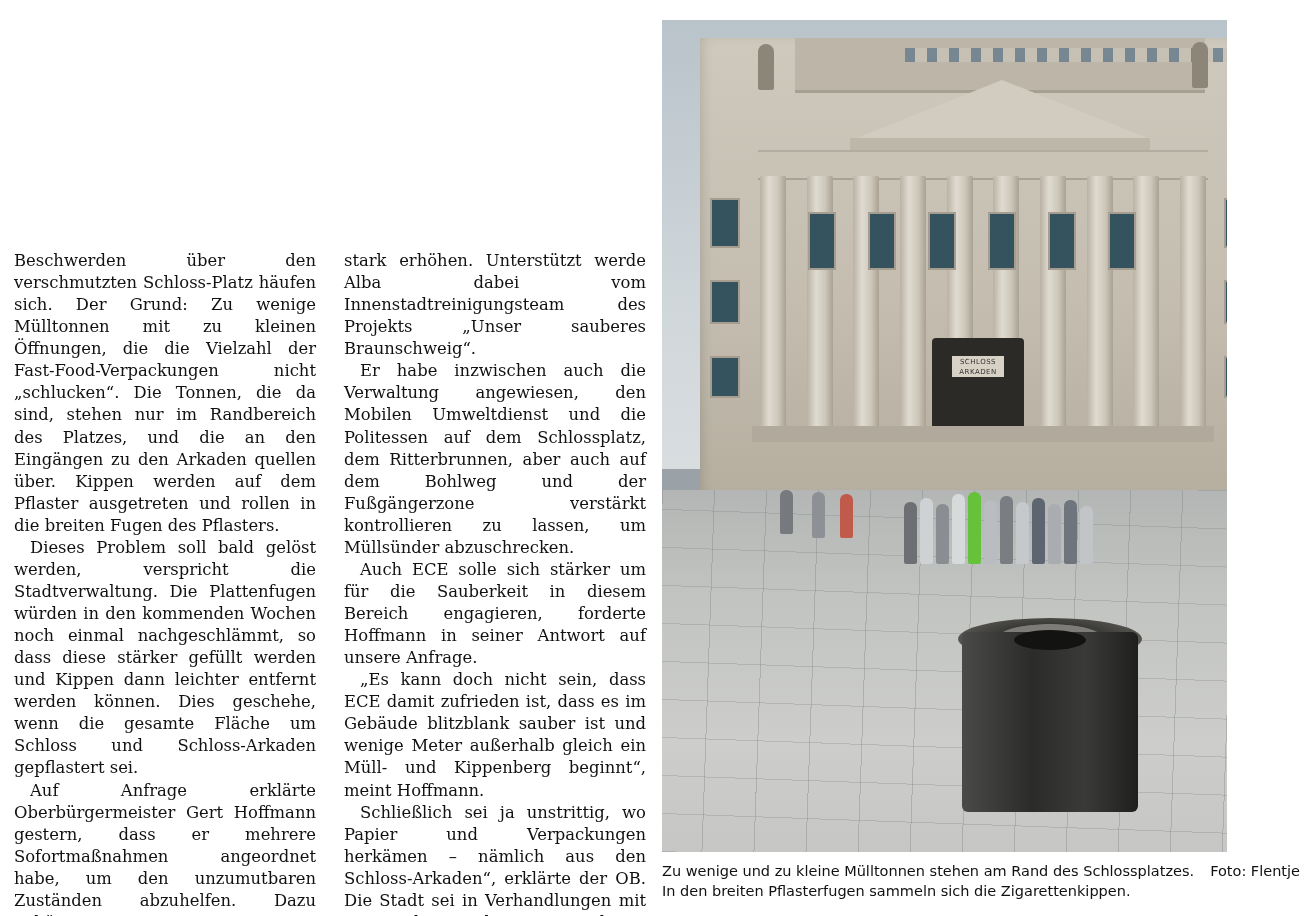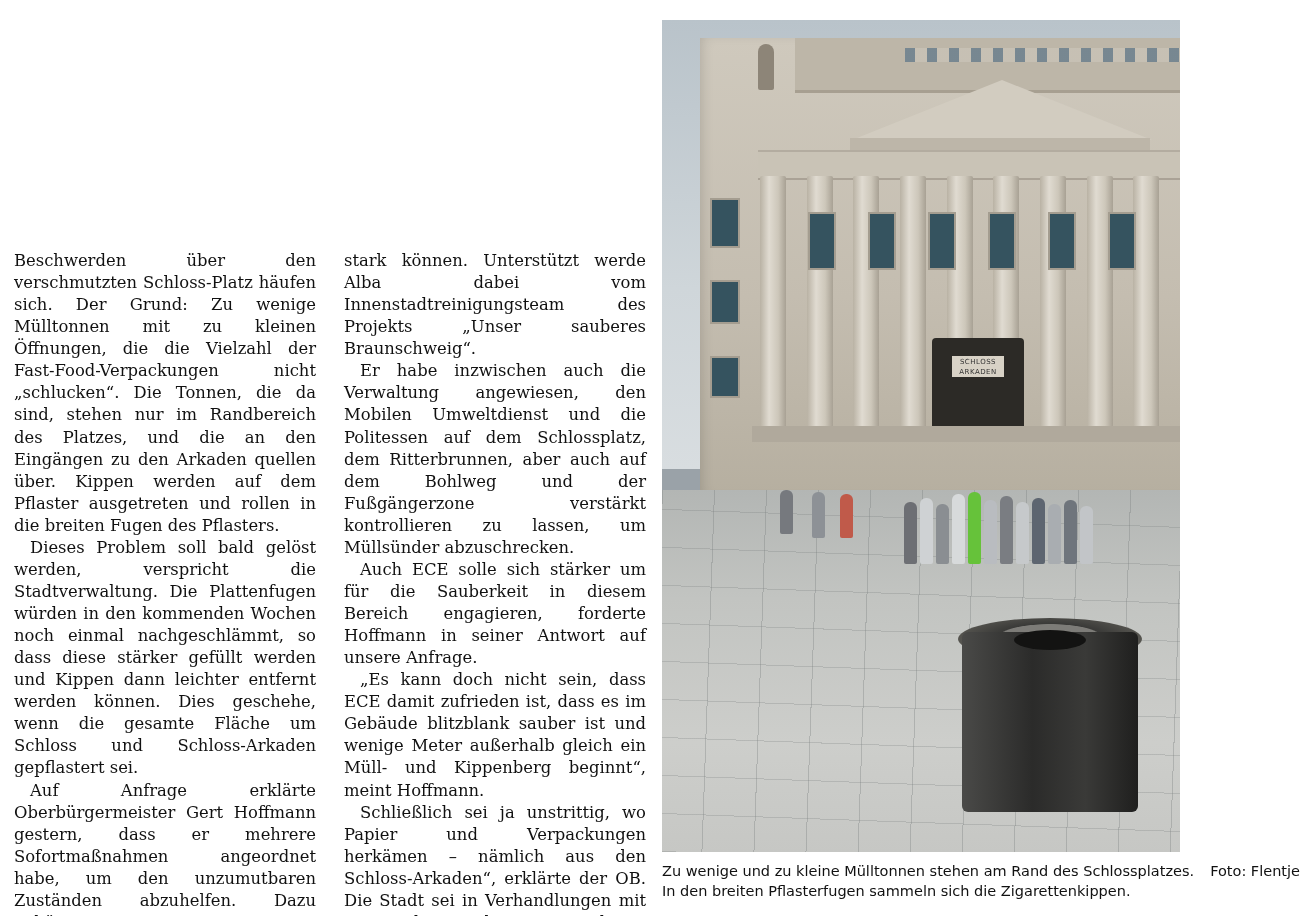--- a/index.html
+++ b/index.html
@@ -93,21 +93,21 @@
   
   .photo-block {
     position: absolute;
     left: 662px;
     top: 20px;
     width: 638px;
     height: 888px;
   }
   .photo {
     position: relative;
-    width: 518px;
+    width: 565px;
     height: 832px;
     overflow: hidden;
     background: #9aa2a8;
   }
   
   .sky {
     position: absolute; left: 0; top: 0; width: 100%; height: 54%;
     background: linear-gradient(#b9c3ca, #cfd6da 60%, #d8dde0);
   }
   
@@ -239,21 +239,21 @@
 
 
     <div class="columns">
       <div class="col left">
         <p>Beschwerden über den verschmutzten Schloss-Platz häufen sich. Der Grund: Zu wenige Mülltonnen mit zu kleinen Öffnungen, die die Vielzahl der Fast-Food-Verpackungen nicht „schlucken“. Die Tonnen, die da sind, stehen nur im Randbereich des Platzes, und die an den Eingängen zu den Arkaden quellen über. Kippen werden auf dem Pflaster ausgetreten und rollen in die breiten Fugen des Pflasters.</p>
         <p>Dieses Problem soll bald gelöst werden, verspricht die Stadtverwaltung. Die Plattenfugen würden in den kommenden Wochen noch einmal nachgeschlämmt, so dass diese stärker gefüllt werden und Kippen dann leichter entfernt werden können. Dies geschehe, wenn die gesamte Fläche um Schloss und Schloss-Arkaden gepflastert sei.</p>
         <p>Auf Anfrage erklärte Oberbürgermeister Gert Hoffmann gestern, dass er mehrere Sofortmaßnahmen angeordnet habe, um den unzumutbaren Zuständen abzuhelfen. Dazu gehörten eine intensivere Reinigung, stärkere Kontrollen sowie mehr Papierkörbe.</p>
 
       </div>
       <div class="col right">
-        <p>stark können. Unterstützt werde Alba dabei vom Innenstadtreinigungsteam des Projekts „Unser sauberes Braunschweig“.</p>
+        <p>stark erhöhen. Unterstützt werde Alba dabei vom Innenstadtreinigungsteam des Projekts „Unser sauberes Braunschweig“.</p>
         <p>Er habe inzwischen auch die Verwaltung angewiesen, den Mobilen Umweltdienst und die Politessen auf dem Schlossplatz, dem Ritterbrunnen, aber auch auf dem Bohlweg und der Fußgängerzone verstärkt kontrollieren zu lassen, um Müllsünder abzuschrecken.</p>
         <p>Auch ECE solle sich stärker um für die Sauberkeit in diesem Bereich engagieren, forderte Hoffmann in seiner Antwort auf unsere Anfrage.</p>
         <p>„Es kann doch nicht sein, dass ECE damit zufrieden ist, dass es im Gebäude blitzblank sauber ist und wenige Meter außerhalb gleich ein Müll- und Kippenberg beginnt“, meint Hoffmann.</p>
         <p>Schließlich sei ja unstrittig, wo Papier und Verpackungen herkämen – nämlich aus den Schloss-Arkaden“, erklärte der OB. Die Stadt sei in Verhandlungen mit ECE, damit das Unternehmen während der Geschäftszeiten in den Eingangsbereichen und an den stark frequentierten Treppen mobile Papierkörbe und Aschenbecher aufstelle und die Situation in diesen Bereichen mit kontrolliere.</p>
       </div>
     </div>
   </div>
 
   <div class="photo-block">
 

